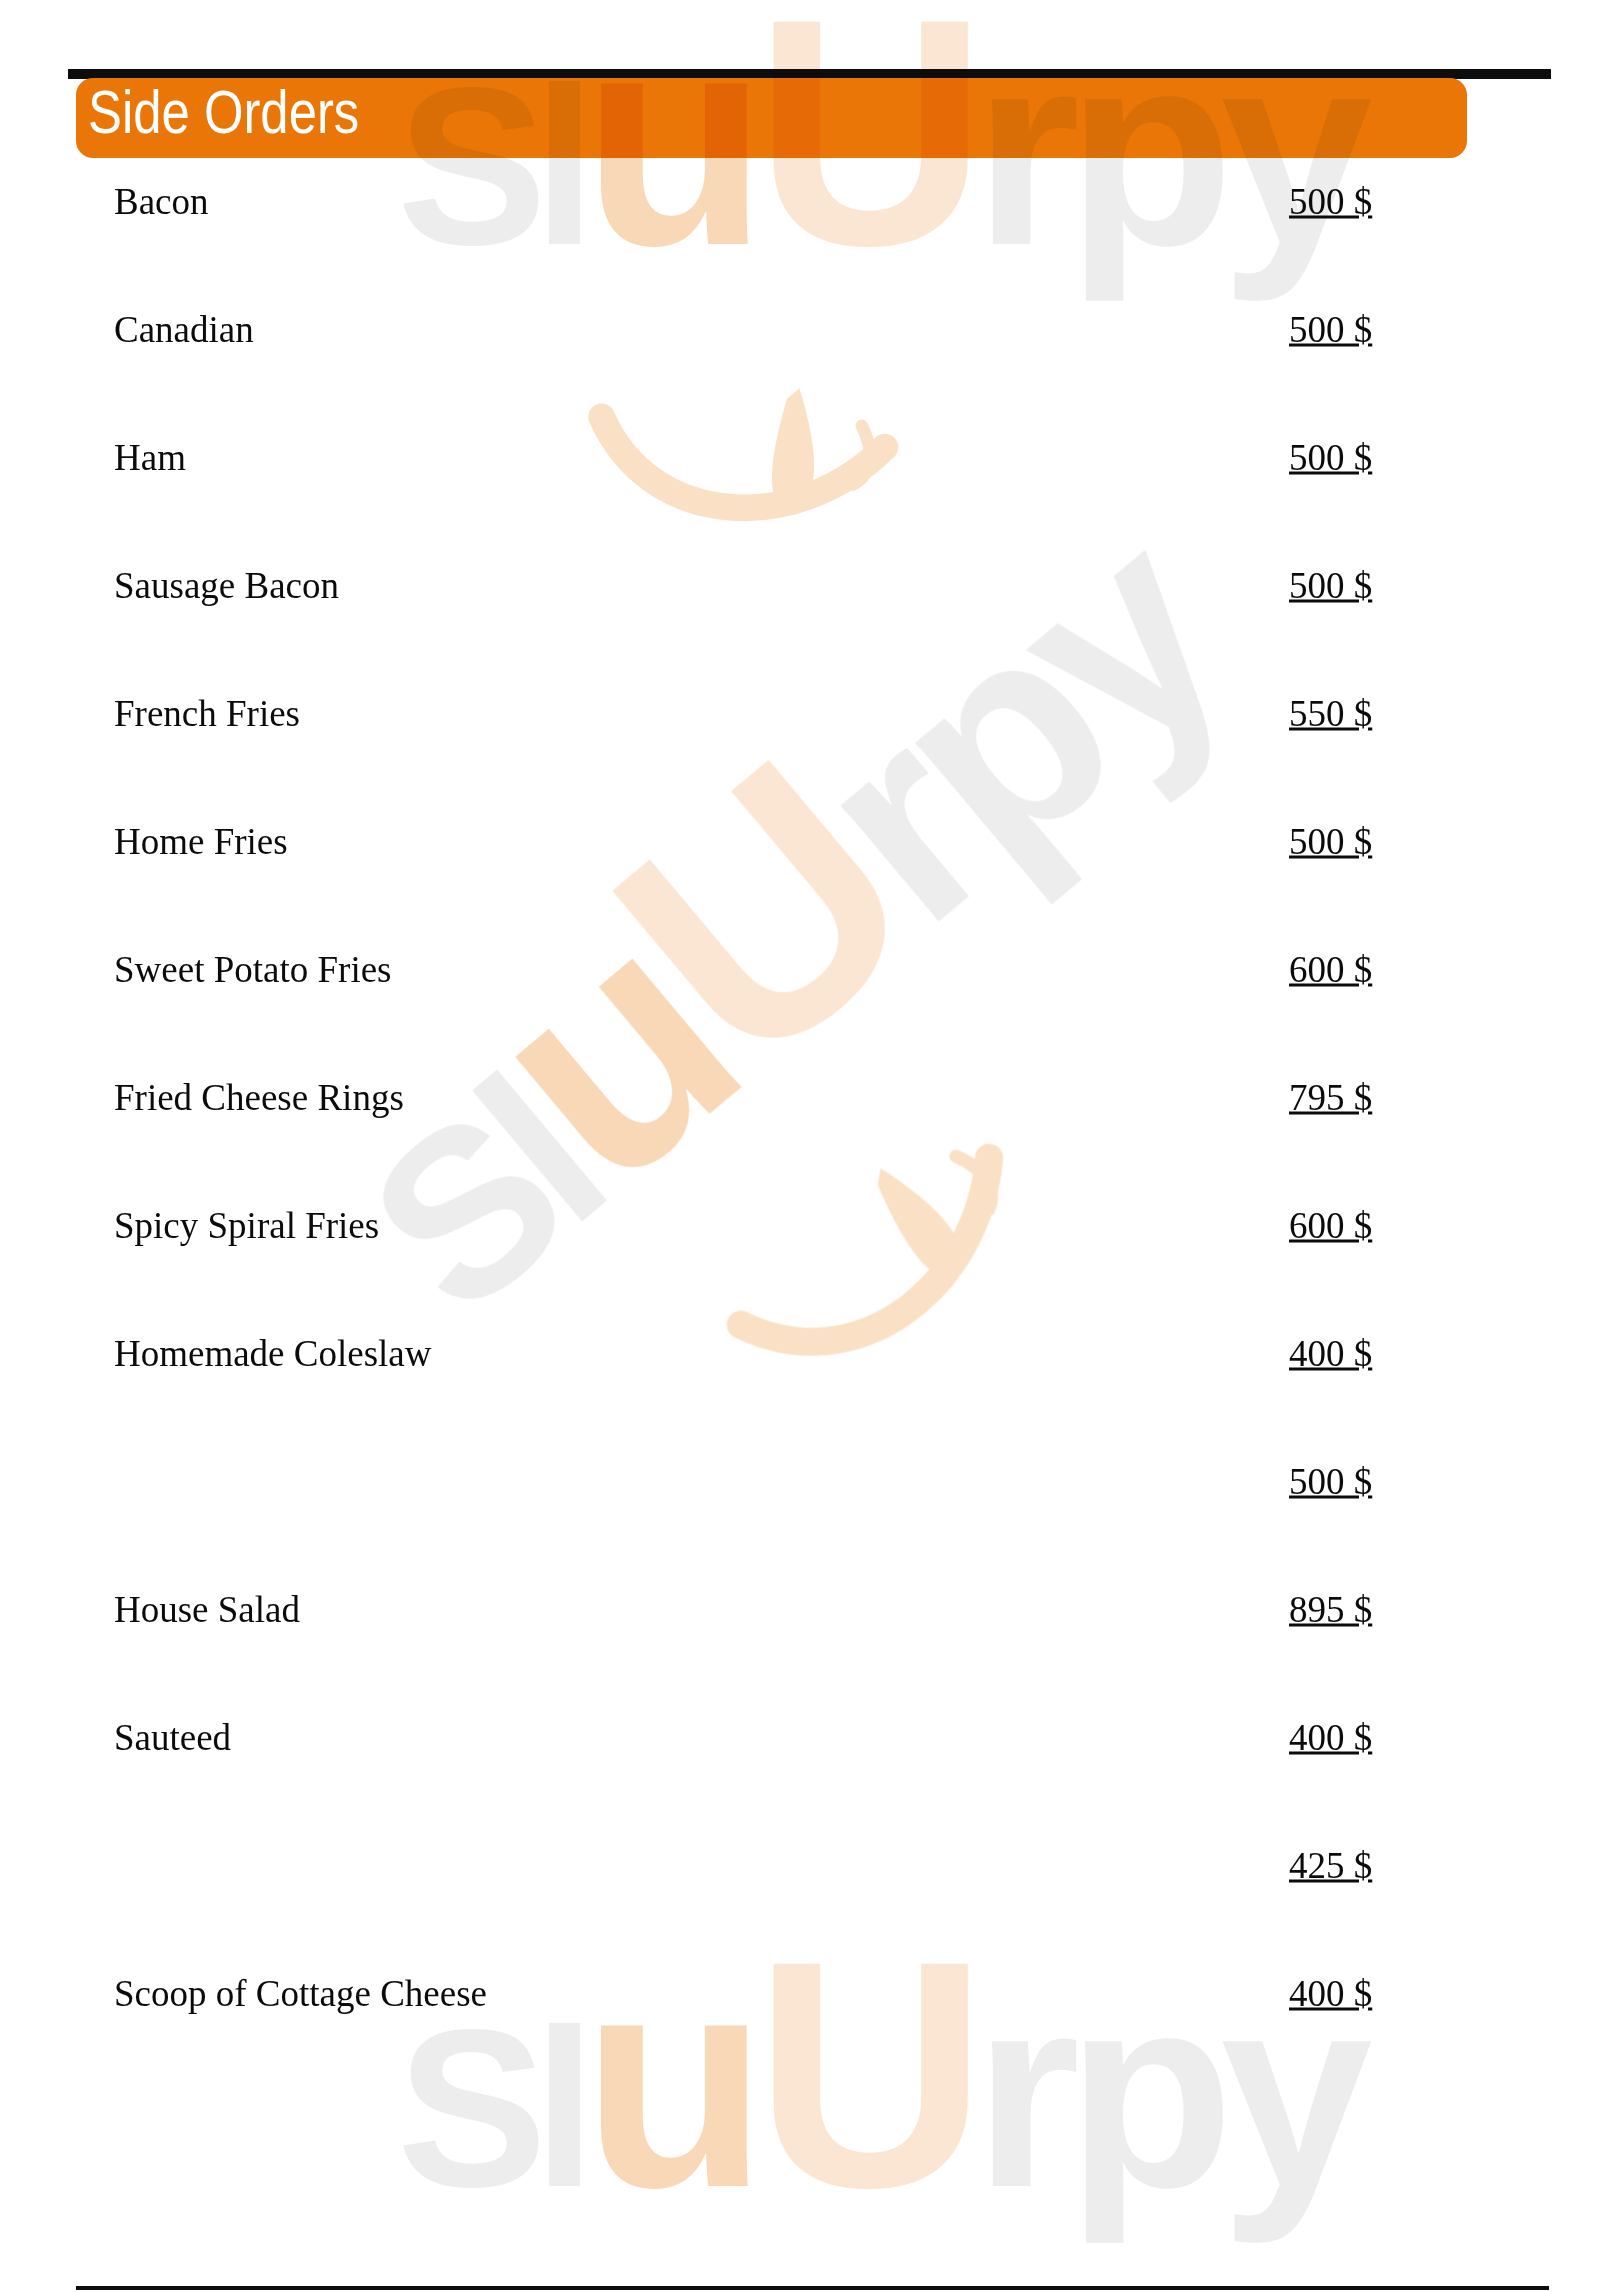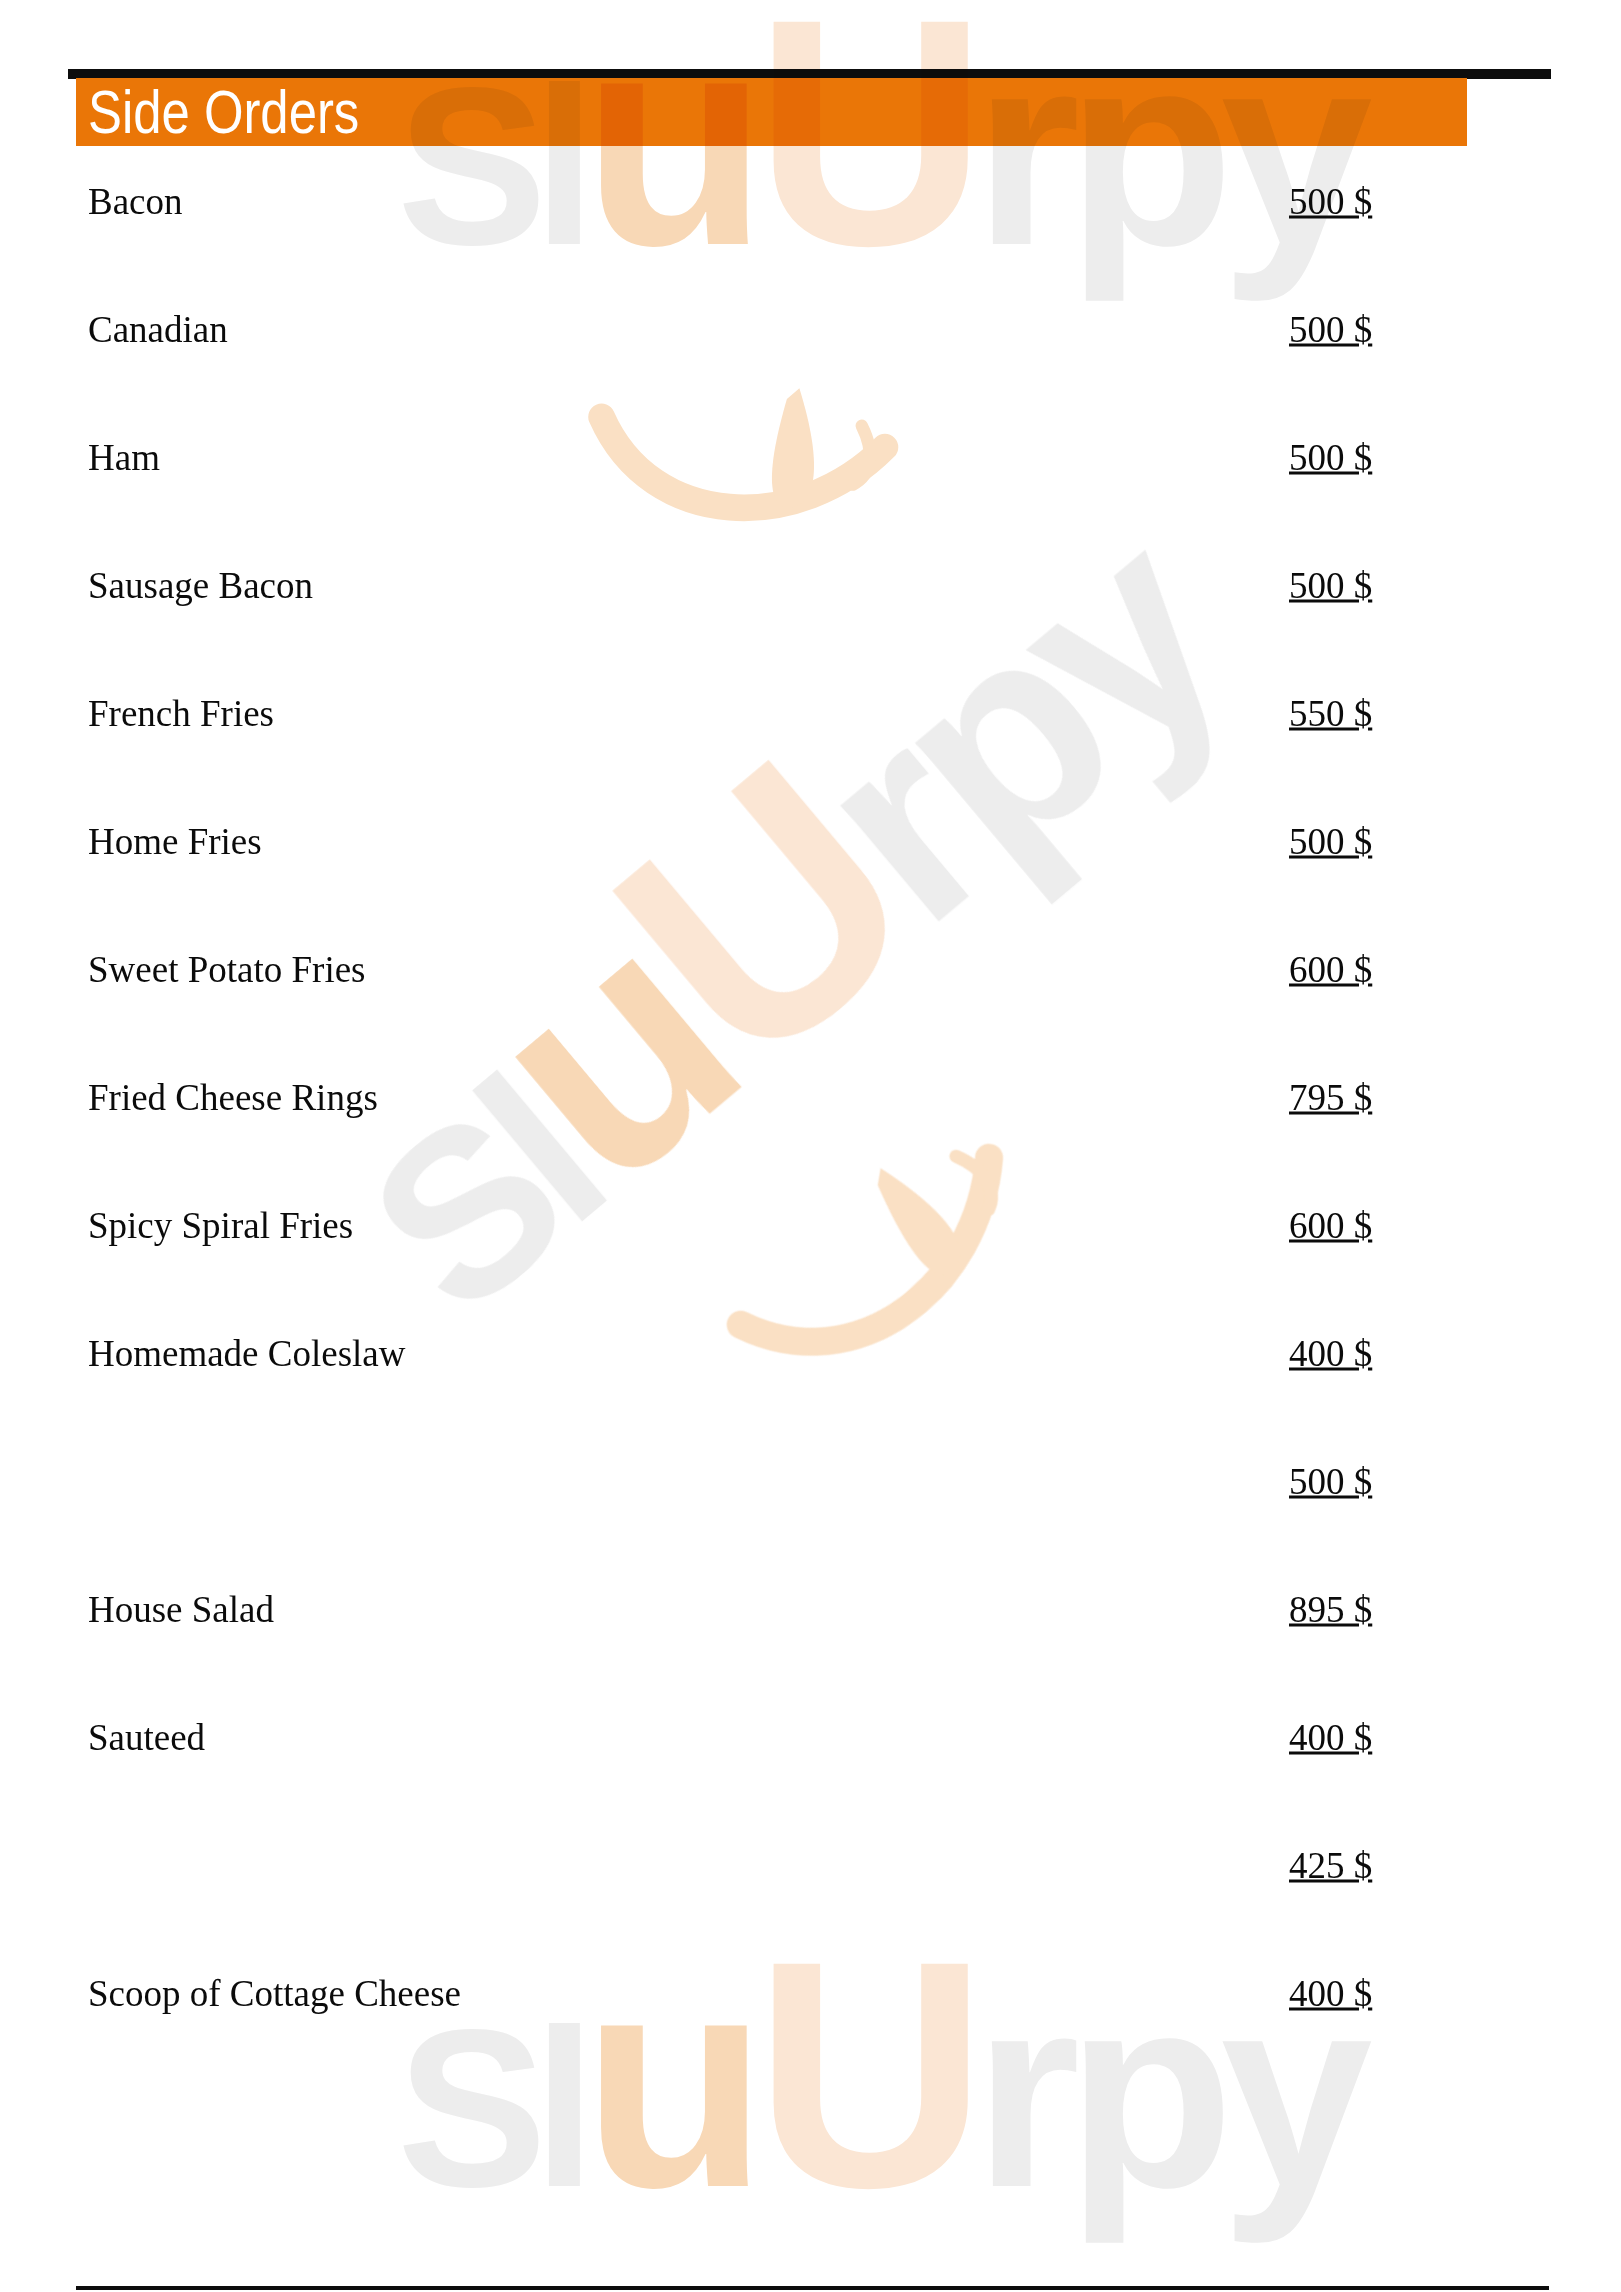--- a/index.html
+++ b/index.html
@@ -12,22 +12,23 @@
   }
 
   
   .top-bar{
     position:absolute;left:68px;top:69px;width:1483px;height:9.8px;
     background:var(--bar-black,#0d0d0d);
   }
 
   
   .banner{
-    position:absolute;left:76px;top:78px;width:1391px;height:68px;
+    position:absolute;left:76px;top:78px;width:1391px;height:80px;
     background:var(--banner-orange,#ea7607);
+    border-radius:17px;
   }
   .banner-title{
     display:inline-block;
     margin-left:11.8px;
     line-height:68px;
     font-family:"Liberation Sans", sans-serif;
     font-size:62px;
     font-weight:400;
     color:var(--title-white,#ffffff);
     transform:scaleX(.82);
@@ -40,20 +41,21 @@
     position:absolute;left:88px;top:137px;width:1299px;
   }
   .row{
     position:relative;
     height:128px;
     display:flex;align-items:center;
   }
   .item-name{
     font-size:37px;color:var(--item-text,#0b0b0b);
     white-space:nowrap;
+    margin-left:26px;
   }
   .item-price{
     position:absolute;left:1201px;top:50%;
     transform:translateY(-50%);
     font-size:37px;color:var(--item-text,#0b0b0b);
     white-space:nowrap;
     text-decoration:underline;
   }
 
   

